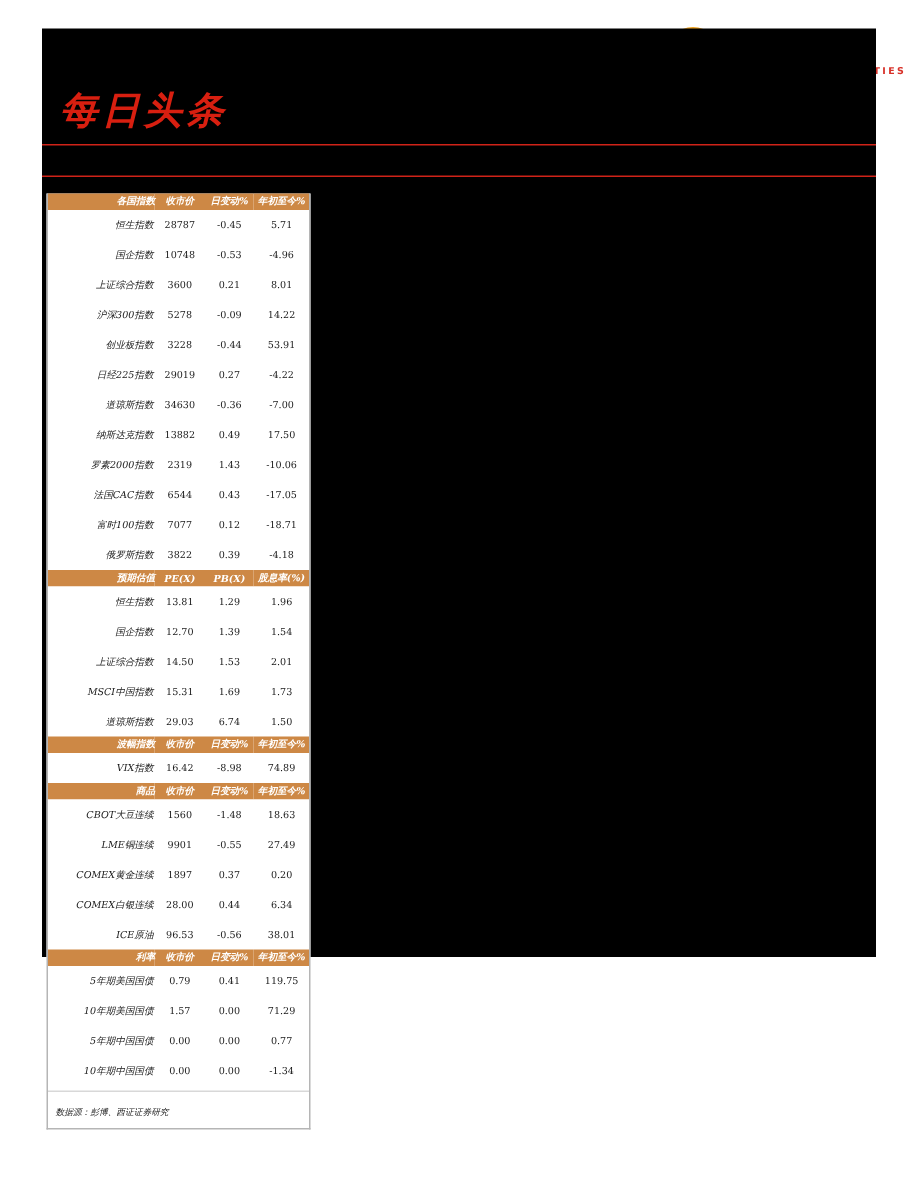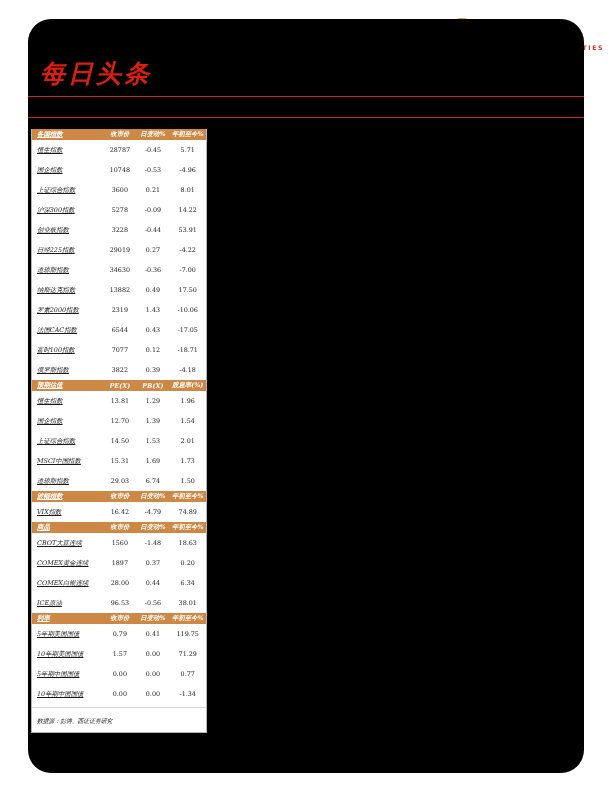--- a/index.html
+++ b/index.html
@@ -40,23 +40,22 @@
     font-family:"DejaVu Sans","Liberation Sans",sans-serif;
     white-space:nowrap;
   }
   #logo-en{
     color:#d8322a;font-size:6.3px;letter-spacing:1.55px;margin-top:3px;
     white-space:nowrap;font-weight:bold;
   }
 
   
   #page-body{
-    position:absolute;left:28px;top:19px;width:556px;height:754px;
+    position:absolute;left:28px;top:19px;width:556px;height:619px;
     background:#000000;
-    border-radius:23px;
   }
 
   #doc-title{
     position:absolute;left:12px;top:38px;
     color:#d81f10;font-size:25px;font-weight:bold;
     letter-spacing:3px;white-space:nowrap;
     font-family:"DejaVu Serif","Liberation Serif",serif;
     font-style:italic;
   }
   .rule{position:absolute;left:0;width:556px;height:1px;background:#cf2318;}
@@ -77,21 +76,21 @@
   tr.section-head td{
     background:#cd8845;color:#ffffff;
     font-size:6.4px;font-weight:bold;
     height:11px;padding:0 0 0 0;
     font-style:italic;
   }
   tr.data-row td{
     color:#1a1a1a;font-size:6.4px;height:18px;
     border:0;background:#ffffff;
   }
-  td.c-name{padding-left:5px;text-align:left;font-style:italic;text-decoration:underline;}
+  td.c-name{padding-left:5px;text-align:right;font-style:italic;}
   td.c-num{text-align:center;}
   tr.section-head td.c-name{padding-left:5px;}
   #source-note{
     font-size:5.8px;color:#1a1a1a;font-style:italic;
     padding:9px 0 6px 5px;border-top:1px solid #d8d8d8;margin-top:3px;
     font-family:"DejaVu Serif","Liberation Serif",serif;
   }
 </style>
 </head>
 <body>
@@ -239,36 +238,42 @@
           </tr>
           <tr class="section-head">
             <td class="c-name">波幅指数</td>
             <td class="c-num">收市价</td>
             <td class="c-num">日变动%</td>
             <td class="c-num">年初至今%</td>
           </tr>
           <tr class="data-row">
             <td class="c-name">VIX指数</td>
             <td class="c-num">16.42</td>
-            <td class="c-num">-4.79</td>
+            <td class="c-num">-8.98</td>
             <td class="c-num">74.89</td>
           </tr>
           <tr class="section-head">
             <td class="c-name">商品</td>
             <td class="c-num">收市价</td>
             <td class="c-num">日变动%</td>
             <td class="c-num">年初至今%</td>
           </tr>
           <tr class="data-row">
             <td class="c-name">CBOT大豆连续</td>
             <td class="c-num">1560</td>
             <td class="c-num">-1.48</td>
             <td class="c-num">18.63</td>
           </tr>
           <tr class="data-row">
+            <td class="c-name">LME铜连续</td>
+            <td class="c-num">9901</td>
+            <td class="c-num">-0.55</td>
+            <td class="c-num">27.49</td>
+          </tr>
+          <tr class="data-row">
             <td class="c-name">COMEX黄金连续</td>
             <td class="c-num">1897</td>
             <td class="c-num">0.37</td>
             <td class="c-num">0.20</td>
           </tr>
           <tr class="data-row">
             <td class="c-name">COMEX白银连续</td>
             <td class="c-num">28.00</td>
             <td class="c-num">0.44</td>
             <td class="c-num">6.34</td>

